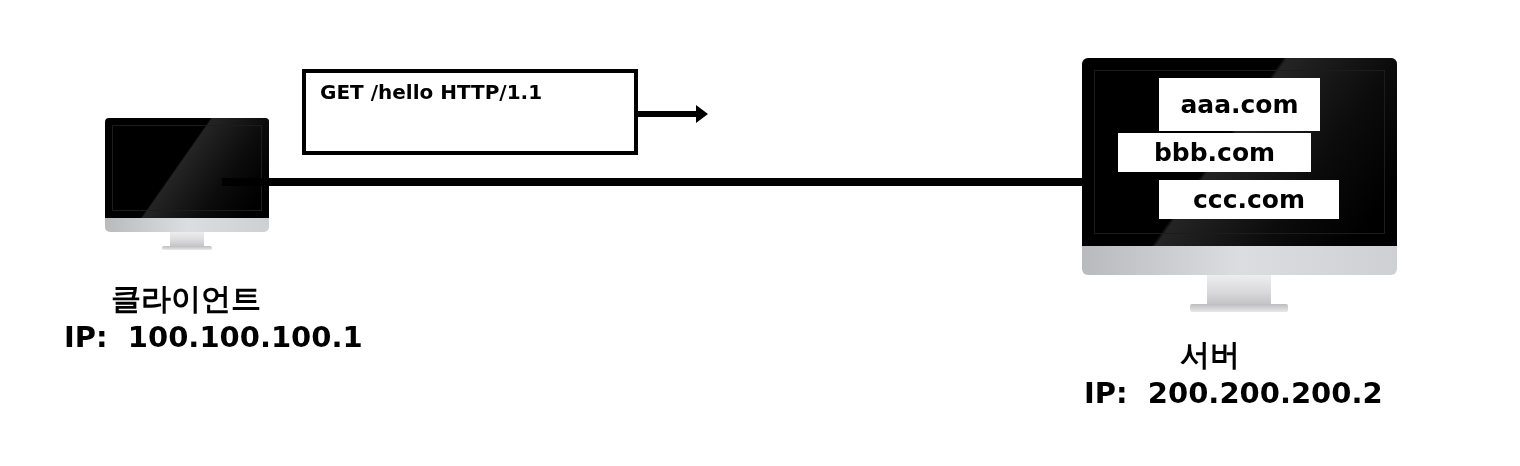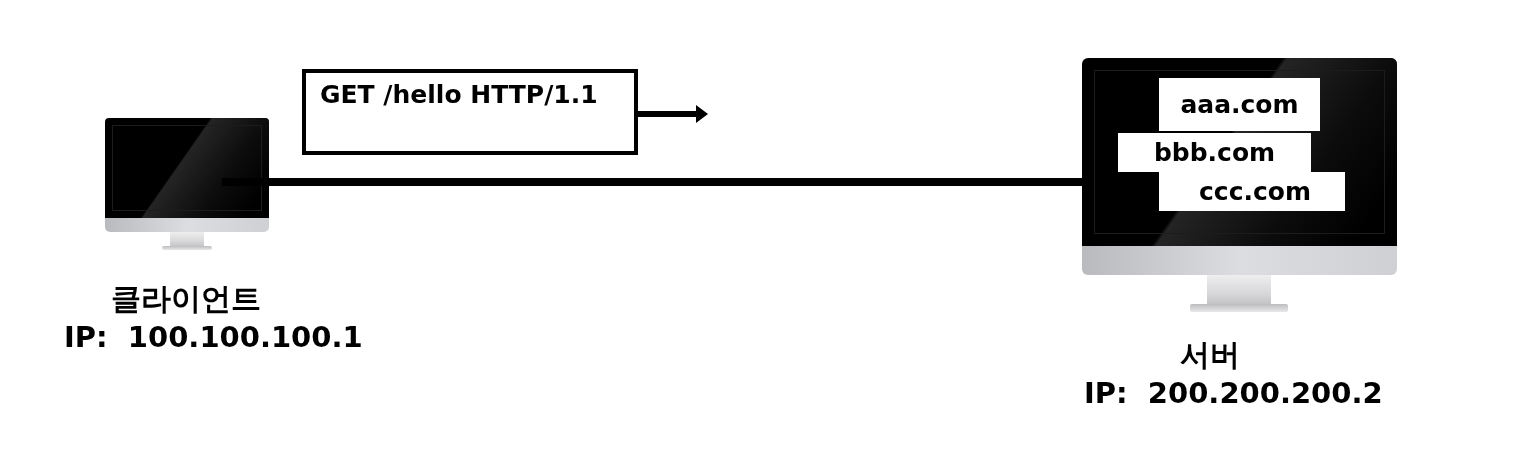--- a/index.html
+++ b/index.html
@@ -8,21 +8,21 @@
     .abs { position: absolute; }
     .monitor-screen { position: absolute; background: #000; border-radius: 4px 4px 0 0; overflow: hidden; }
     .monitor-screen .glare { position: absolute; top: 0; right: 0; bottom: 0; left: 0;
       background: linear-gradient(125deg, rgba(0,0,0,0) 45%, rgba(40,40,40,0.9) 46%, rgba(20,20,20,0.6) 70%, rgba(0,0,0,0) 90%); }
     .monitor-screen .inner { position: absolute; border: 1px solid #1c1c1c; }
     .monitor-chin { position: absolute; background: linear-gradient(90deg, #b9babd 0%, #dcdde0 50%, #cfd0d3 100%); border-radius: 0 0 5px 5px; }
     .monitor-neck { position: absolute; background: linear-gradient(180deg, #eeeeef 0%, #d8d8da 60%, #c2c2c4 100%); }
     .monitor-base { position: absolute; background: linear-gradient(180deg, #bdbdbf, #e8e8ea); border-radius: 2px; }
     .cable { position: absolute; background: #000; }
     .request-box { position: absolute; border: 4px solid #000; background: #fff; box-sizing: border-box; }
-    .request-text { position: absolute; font-weight: bold; font-size: 25px; color: #000; white-space: nowrap; }
+    .request-text { position: absolute; font-weight: bold; font-size: 20px; color: #000; white-space: nowrap; }
     .arrow-line { position: absolute; background: #000; }
     .arrow-head { position: absolute; width: 0; height: 0; border-top: 9px solid transparent; border-bottom: 9px solid transparent; border-left: 12px solid #000; }
     .domain-box { position: absolute; background: #fff; color: #000; font-weight: bold; font-size: 25px;
       display: flex; align-items: center; justify-content: center; }
     .label { position: absolute; text-align: center; font-weight: bold; color: #000; white-space: nowrap; }
     .label .name { font-size: 30px; line-height: 38px; }
     .label .ip { font-size: 29px; line-height: 38px; margin-left: 24px; }
   </style>
 </head>
 <body>
@@ -49,21 +49,21 @@
   <div class="monitor-screen" style="left:1082px;top:58px;width:315px;height:188px;border-radius:6px 6px 0 0;">
     <div class="glare"></div>
     <div class="inner" style="left:12px;top:12px;width:289px;height:162px;"></div>
   </div>
   <div class="monitor-chin" style="left:1082px;top:246px;width:315px;height:29px;border-radius:0 0 6px 6px;"></div>
   <div class="monitor-neck" style="left:1207px;top:275px;width:64px;height:30px;"></div>
   <div class="monitor-base" style="left:1190px;top:304px;width:98px;height:8px;"></div>
 
   <div class="domain-box" style="left:1159px;top:78px;width:161px;height:53px;">aaa.com</div>
   <div class="domain-box" style="left:1118px;top:133px;width:193px;height:39px;">bbb.com</div>
-  <div class="domain-box" style="left:1159px;top:172px;width:180px;height:39px;padding-left:6px;">ccc.com</div>
+  <div class="domain-box" style="left:1159px;top:180px;width:180px;height:39px;">ccc.com</div>
 </div>
 
 <div class="label" style="left:40px;top:280px;width:292px;">
   <div class="name">클라이언트</div>
   <div class="ip" style="white-space:pre;">IP:  100.100.100.1</div>
 </div>
 
 <div class="label" style="left:1060px;top:336px;width:300px;">
   <div class="name">서버</div>
   <div class="ip" style="white-space:pre;">IP:  200.200.200.2</div>

